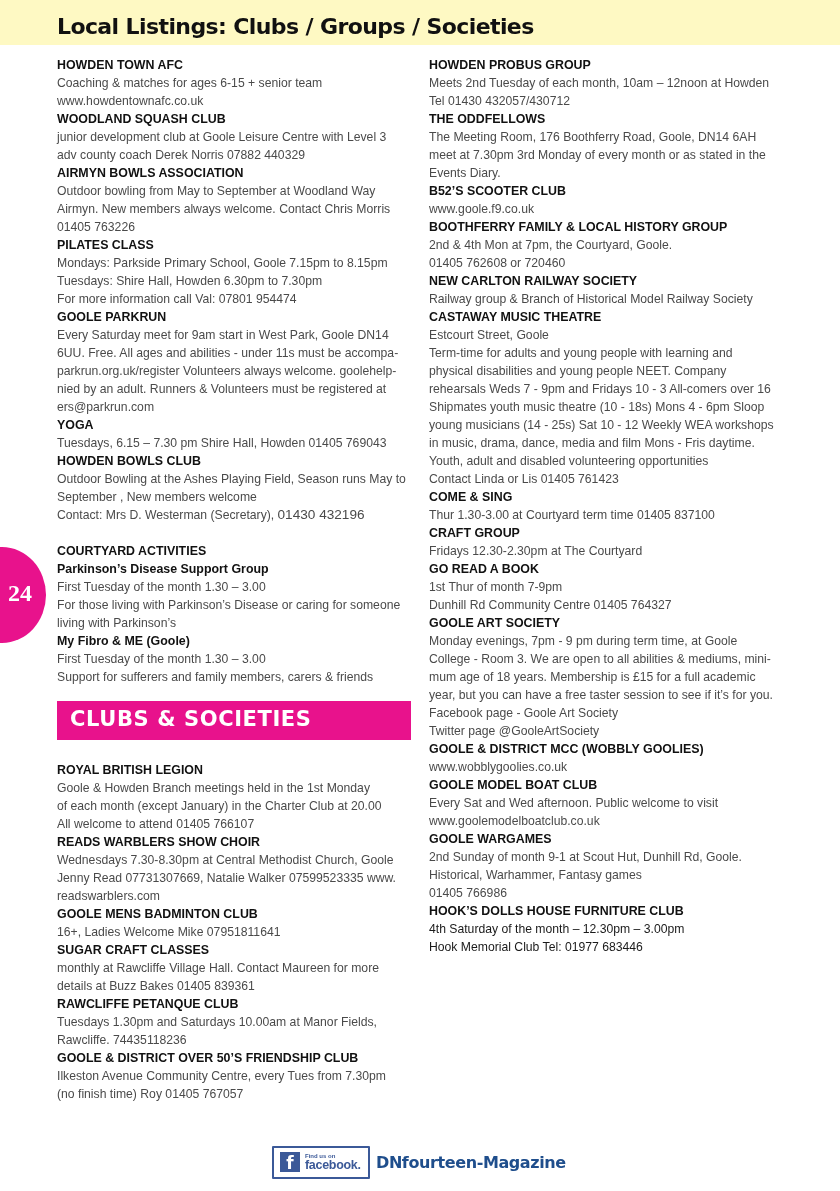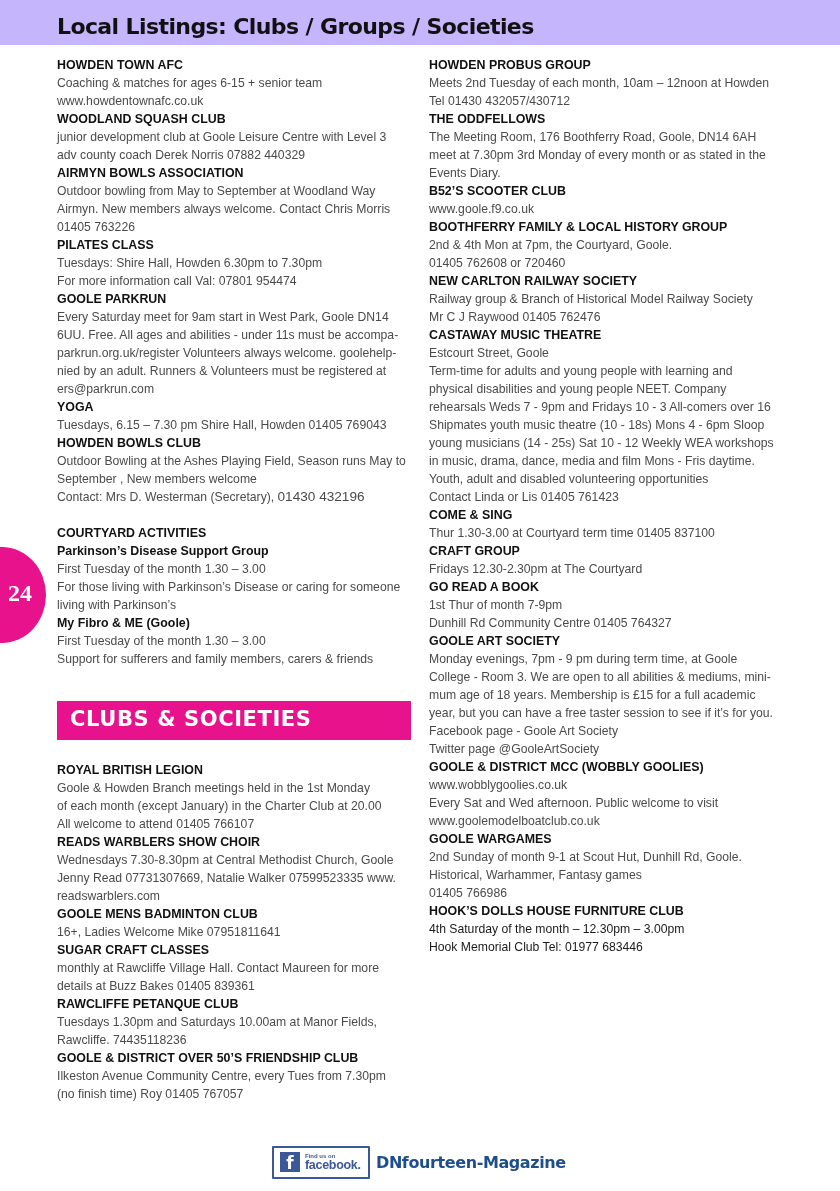--- a/index.html
+++ b/index.html
@@ -4,21 +4,21 @@
 <style>
   html, body { margin: 0; padding: 0; }
   body {
     width: 840px; height: 1191px; position: relative; overflow: hidden;
     background: #ffffff;
     font-family: "Liberation Sans", "DejaVu Sans", sans-serif;
     color: #3a3a3a;
   }
   .header-bar {
     position: absolute; left: 0; top: 0; width: 840px; height: 45px;
-    background: #c4b5fd;
+    background: #fef9c3;
   }
   .header-title {
     position: absolute; left: 57px; top: 14px;
     font-family: "DejaVu Sans", sans-serif; font-weight: bold;
     font-size: 22px; letter-spacing: -0.6px; color: #111; white-space: nowrap;
   }
   .col { position: absolute; width: 360px; font-size: 12.2px; line-height: 18px; }
   .col-left { left: 57px; top: 56px; }
   .col-left-b { left: 57px; top: 761px; }
   .col-right { left: 429px; top: 56px; width: 365px; }
@@ -89,20 +89,21 @@
       <div class="line">adv county coach      Derek Norris 07882 440329</div>
     </div>
     <div class="entry">
       <div class="entry-title">AIRMYN BOWLS ASSOCIATION</div>
       <div class="line">Outdoor bowling from May to September at  Woodland Way</div>
       <div class="line">Airmyn. New members always welcome.  Contact Chris Morris</div>
       <div class="line">01405 763226</div>
     </div>
     <div class="entry">
       <div class="entry-title">PILATES CLASS</div>
+      <div class="line">Mondays: Parkside Primary School, Goole 7.15pm to 8.15pm</div>
       <div class="line">Tuesdays: Shire Hall, Howden 6.30pm to 7.30pm</div>
       <div class="line">For more information call Val: 07801 954474</div>
     </div>
     <div class="entry">
       <div class="entry-title">GOOLE PARKRUN</div>
       <div class="line">Every Saturday meet for 9am start in West Park, Goole DN14</div>
       <div class="line">6UU. Free. All ages and abilities - under 11s must be accompa-</div>
       <div class="line">parkrun.org.uk/register Volunteers always welcome. goolehelp-</div>
       <div class="line">nied by an adult. Runners &amp; Volunteers must be registered at</div>
       <div class="line">ers@parkrun.com</div>
@@ -185,21 +186,20 @@
       <div class="line"> www.goole.f9.co.uk</div>
     </div>
     <div class="entry">
       <div class="entry-title">BOOTHFERRY FAMILY &amp; LOCAL HISTORY GROUP</div>
       <div class="line">2nd &amp; 4th Mon at 7pm, the Courtyard, Goole.</div>
       <div class="line">01405 762608 or 720460</div>
     </div>
     <div class="entry">
       <div class="entry-title">NEW CARLTON RAILWAY SOCIETY</div>
       <div class="line">Railway group &amp; Branch of Historical Model Railway Society</div>
-      <div class="line">Mr C J Raywood  01405 762476</div>
     </div>
     <div class="entry">
       <div class="entry-title">CASTAWAY MUSIC THEATRE</div>
       <div class="line">Estcourt Street, Goole</div>
       <div class="line">Term-time for adults and young people with learning and</div>
       <div class="line">physical disabilities and young people NEET. Company</div>
       <div class="line">rehearsals Weds 7 - 9pm and Fridays 10 - 3 All-comers over 16</div>
       <div class="line">Shipmates youth music theatre  (10 - 18s) Mons 4 - 6pm  Sloop</div>
       <div class="line">young musicians (14 - 25s)  Sat 10 - 12  Weekly WEA workshops</div>
       <div class="line">in music, drama, dance, media and film Mons - Fris daytime.</div>
@@ -226,20 +226,21 @@
       <div class="line">mum age of 18 years. Membership is £15 for a full academic</div>
       <div class="line">year, but you can have a free taster session to see if it’s for you.</div>
       <div class="line">Facebook page - Goole Art Society</div>
       <div class="line">Twitter page @GooleArtSociety</div>
     </div>
     <div class="entry">
       <div class="entry-title">GOOLE &amp; DISTRICT MCC (WOBBLY GOOLIES)</div>
       <div class="line">www.wobblygoolies.co.uk</div>
     </div>
     <div class="entry">
+      <div class="entry-title">GOOLE MODEL BOAT CLUB</div>
       <div class="line">Every Sat and Wed afternoon. Public welcome to visit</div>
       <div class="line">www.goolemodelboatclub.co.uk</div>
     </div>
     <div class="entry">
       <div class="entry-title">GOOLE WARGAMES</div>
       <div class="line">2nd Sunday of month 9-1 at Scout Hut, Dunhill Rd, Goole.</div>
       <div class="line">Historical, Warhammer, Fantasy games</div>
       <div class="line">01405 766986</div>
     </div>
     <div class="entry">

